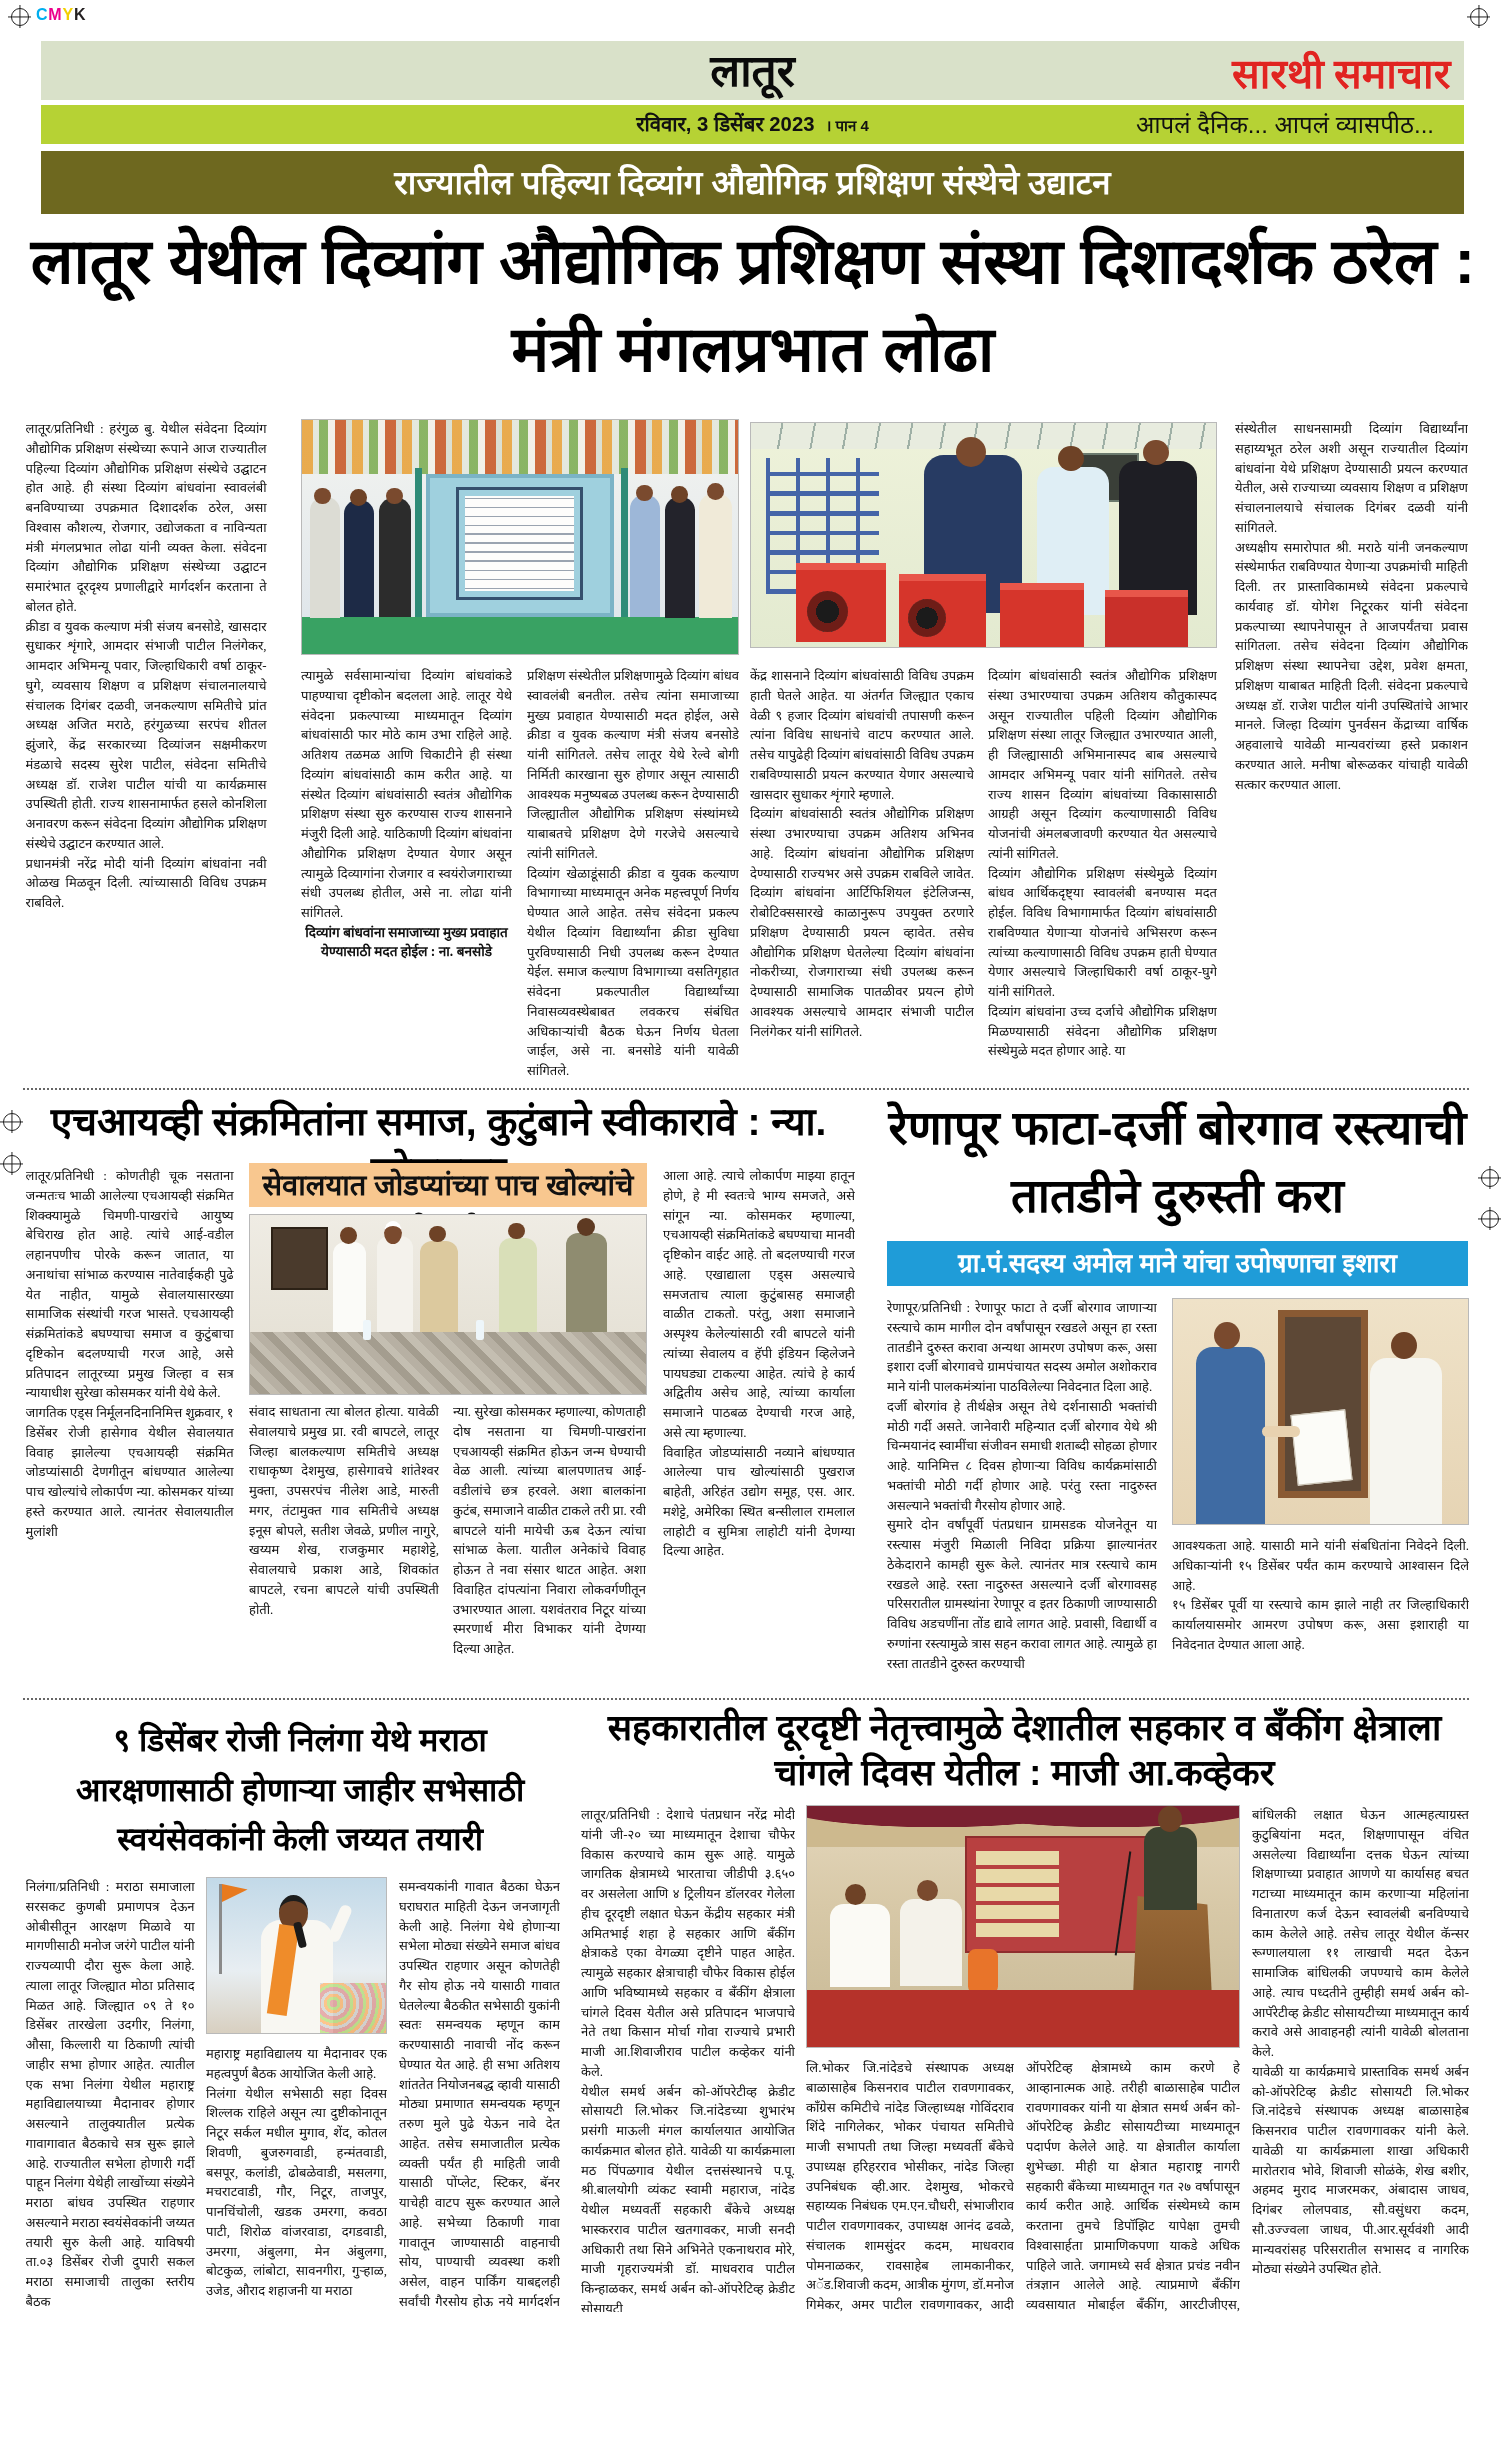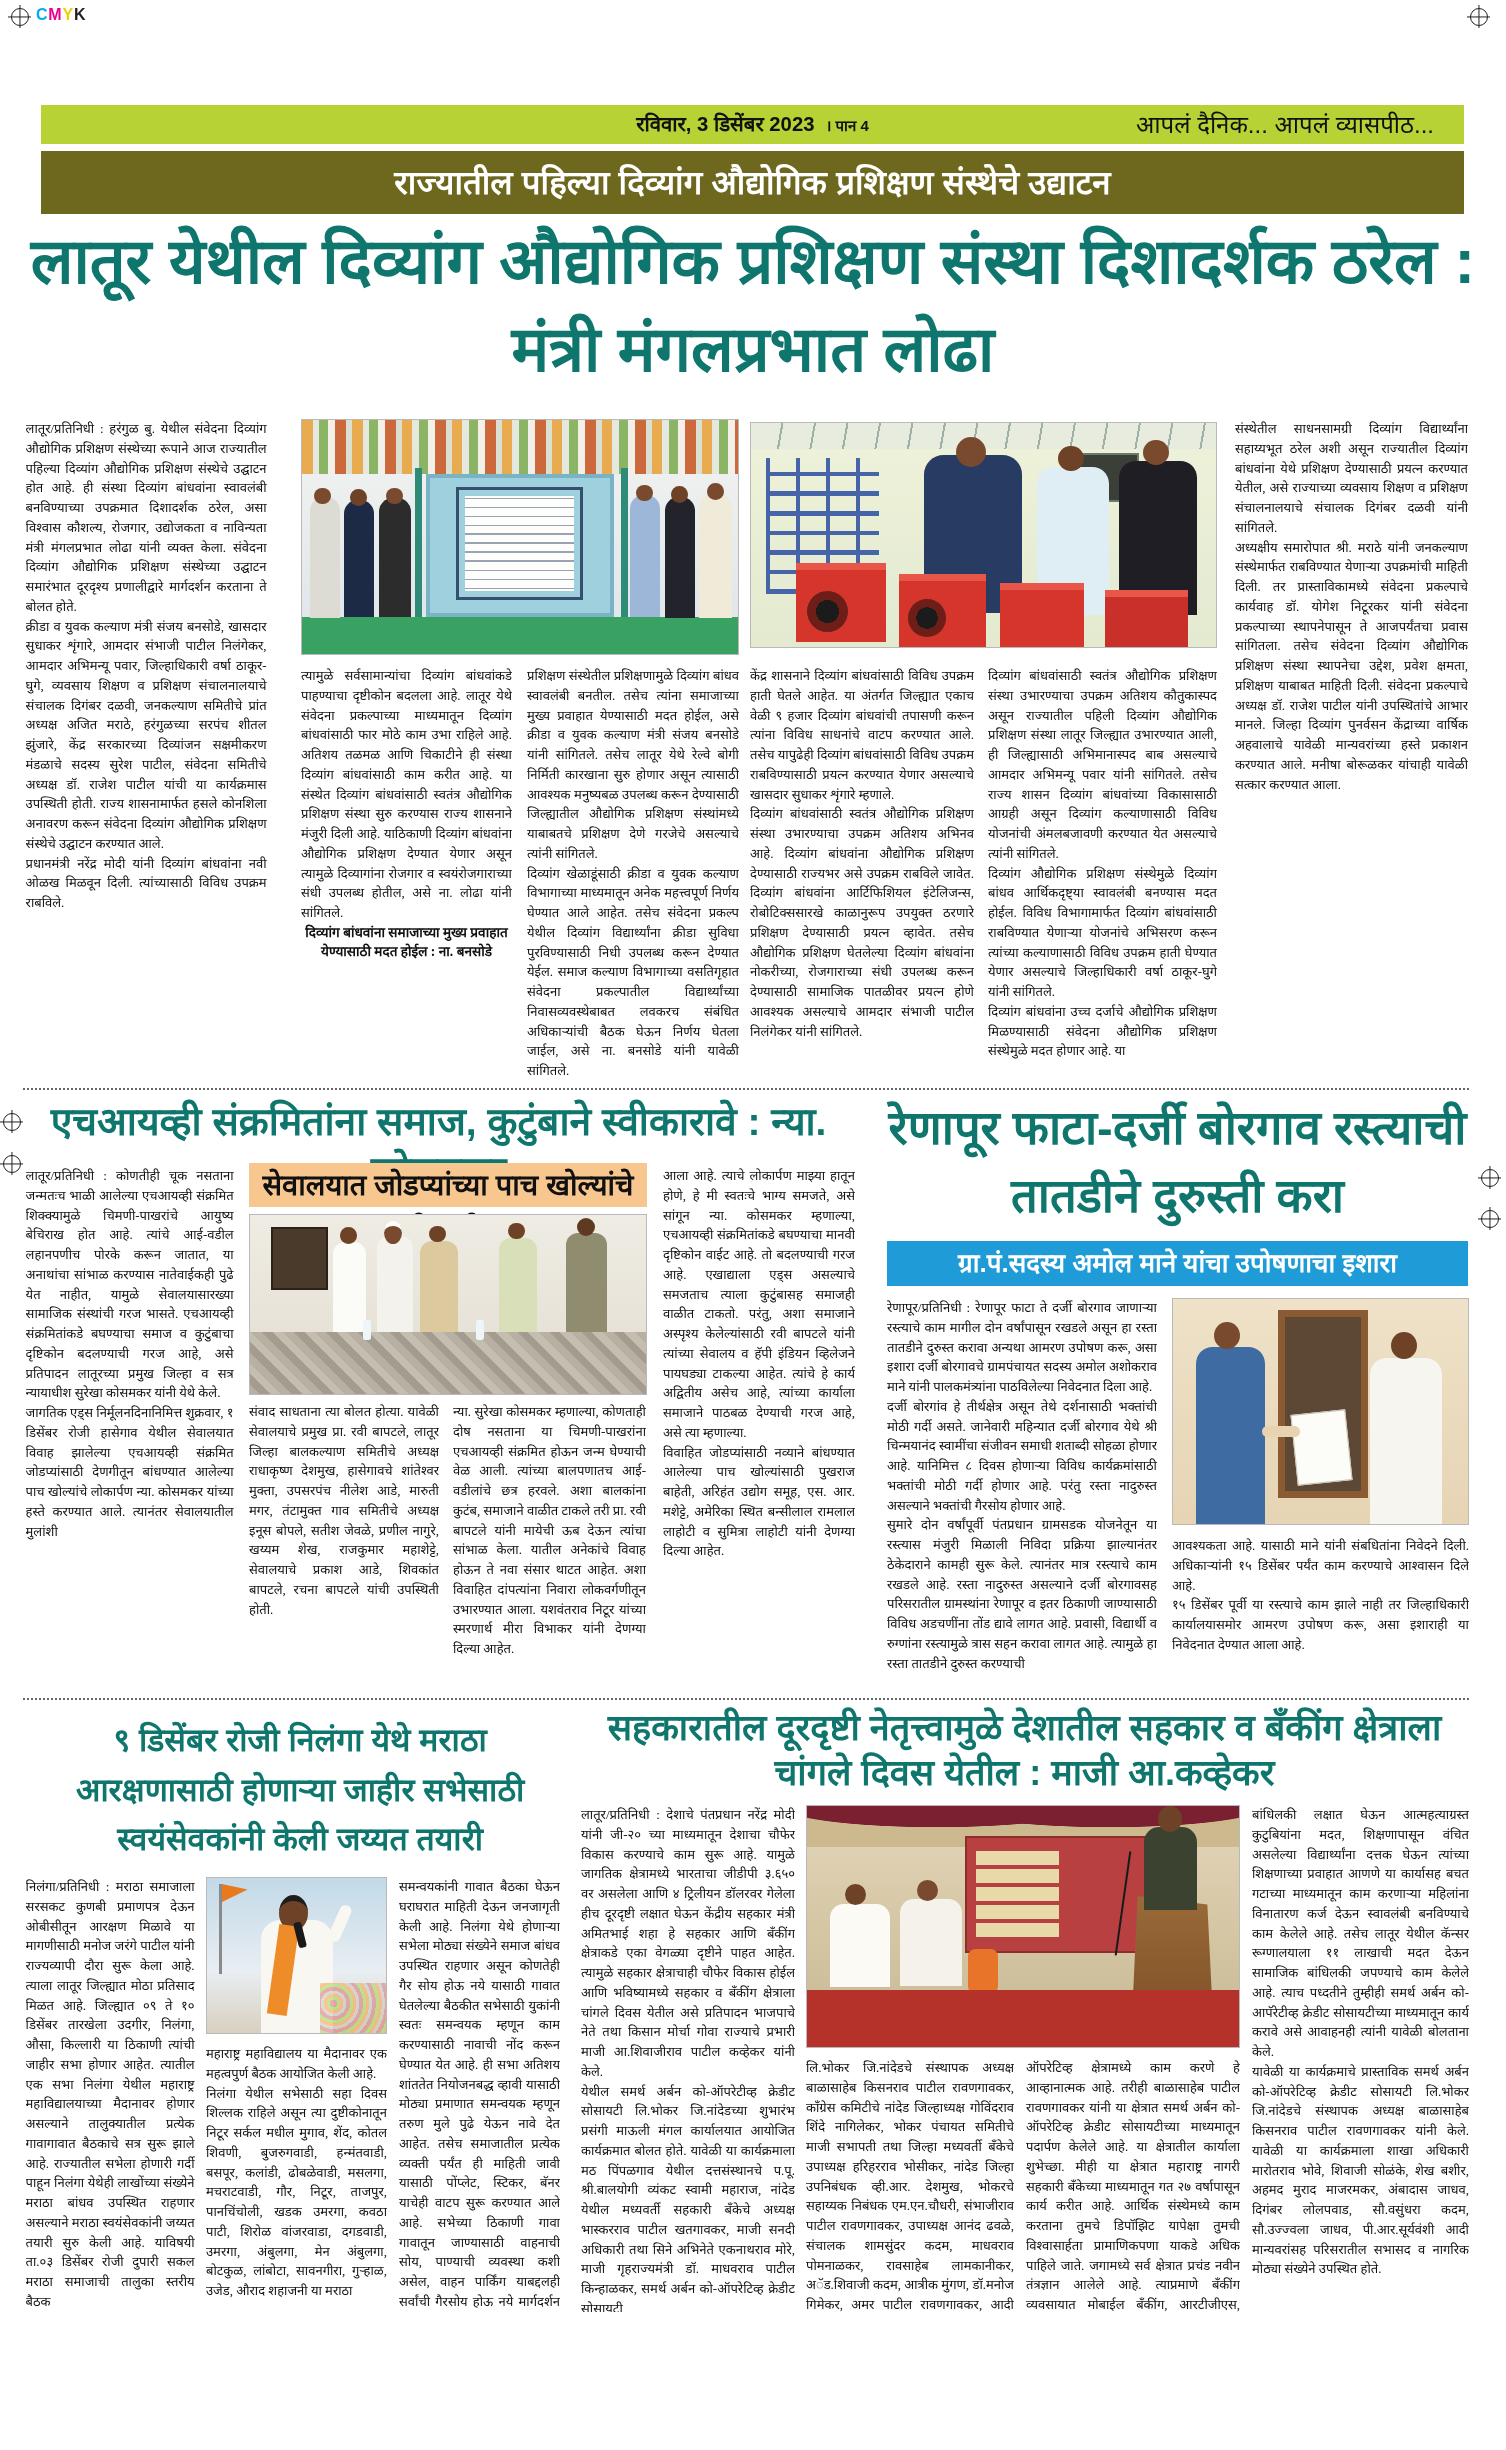--- a/index.html
+++ b/index.html
@@ -16,21 +16,21 @@
   .band{position:absolute;left:41px;width:1423px;box-sizing:border-box;}
   .band-sage{background:#d9e1c9;}
   .band-lime{background:#b6d234;}
   .band-olive{background:#6e681f;}
   .city-title{font-family:"Liberation Sans",sans-serif;font-weight:bold;font-size:44px;color:#0a0a0a;text-align:center;line-height:59px;}
   .brand{position:absolute;right:13.6px;top:3px;font-family:"Liberation Serif",serif;font-weight:bold;font-size:41px;color:#e02420;text-shadow:0 0 0.8px #fff;}
   .dateline{font-family:"Liberation Sans",sans-serif;font-weight:bold;font-size:20.3px;text-align:center;line-height:39px;color:#111;}
   .pageno{font-size:15px;font-weight:bold;}
   .tagline{position:absolute;right:30px;top:0;font-weight:normal;font-size:24px;line-height:39px;font-family:"Liberation Sans",sans-serif;}
   .kicker{color:#fff;font-weight:bold;font-size:33px;text-align:center;line-height:63px;font-family:"Liberation Sans",sans-serif;}
-  .hl{position:absolute;font-weight:bold;color:#0f766e;text-align:center;font-family:"Liberation Sans",sans-serif;}
+  .hl{position:absolute;font-weight:bold;color:#000000;text-align:center;font-family:"Liberation Sans",sans-serif;}
   .hl-main{left:30px;width:1446px;top:217px;font-size:63px;line-height:1.4;}
   .hl-2{font-size:39px;line-height:1.25;}
   .hl-3{font-size:47px;line-height:1.45;}
   .hl-4{font-size:32px;line-height:1.55;}
   .hl-5{font-size:36px;line-height:1.25;}
   .col{position:absolute;font-size:13px;line-height:1.52;text-align:justify;white-space:pre-line;overflow:hidden;}
   .subhead{font-weight:bold;text-align:center;white-space:pre-line;font-size:13.6px;line-height:1.45;}
   .divider{position:absolute;border-top:2.3px dotted #666;}
   .banner{position:absolute;box-sizing:border-box;text-align:center;font-weight:bold;font-family:"Liberation Sans",sans-serif;}
   .banner-orange{background:#f8c78f;color:#111;font-size:29px;}
@@ -52,20 +52,24 @@
   <div class="regmark" style="left:1464px;top:2365px;"></div>
   <div class="regmark" style="left:10.5px;top:2416px;"></div>
 
   <div class="cmyk" style="left:36px;top:6px;">
     <span class="c">C</span><span class="m">M</span><span class="y">Y</span><span class="k">K</span>
   </div>
   <div class="cmyk" style="left:36px;top:2415px;">
     <span class="c">C</span><span class="m">M</span><span class="y">Y</span><span class="k">K</span>
   </div>
 
+  <div class="band band-sage" style="top:41px;height:59px;">
+    <div class="city-title">लातूर</div>
+    <div class="brand">सारथी समाचार</div>
+  </div>
   <div class="band band-lime" style="top:105px;height:39px;">
     <div class="dateline">
       <span>रविवार, 3 डिसेंबर 2023</span>&nbsp;&nbsp;<span class="pageno">। पान 4</span>
     </div>
     <div class="tagline">आपलं दैनिक... आपलं व्यासपीठ...</div>
   </div>
   <div class="band band-olive" style="top:151px;height:63px;">
     <div class="kicker">राज्यातील पहिल्या दिव्यांग औद्योगिक प्रशिक्षण संस्थेचे उद्याटन</div>
   </div>
 

